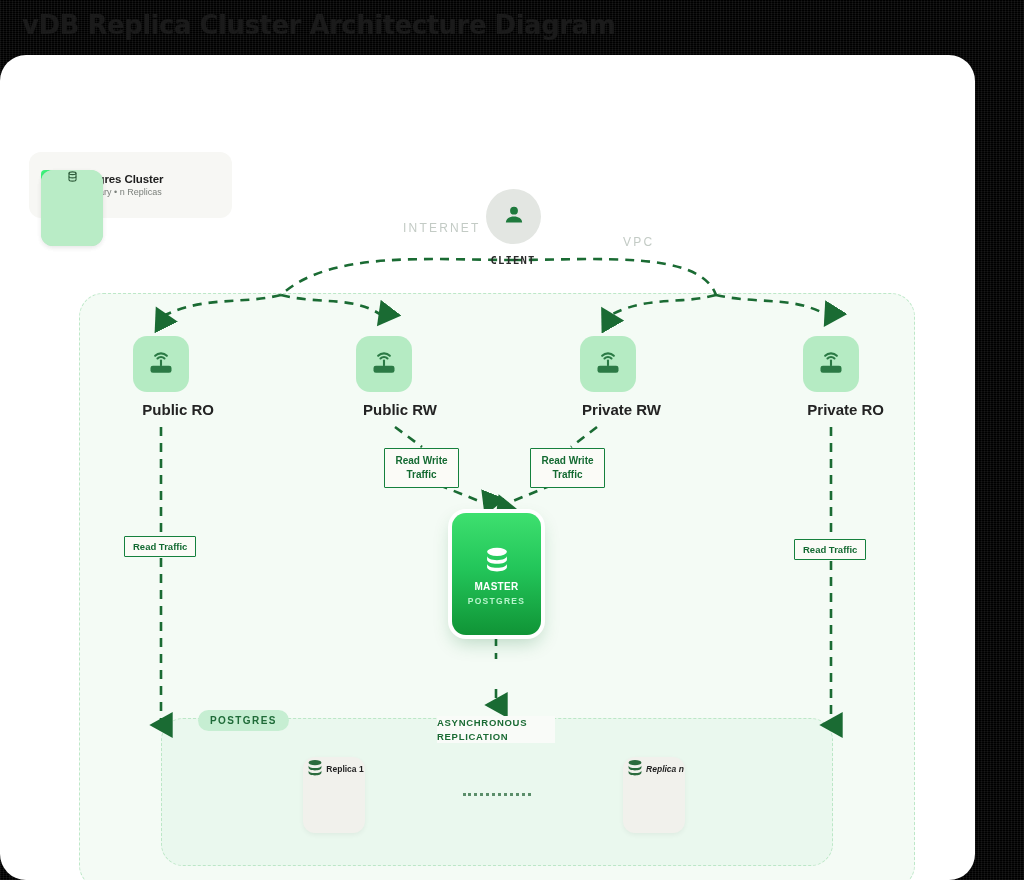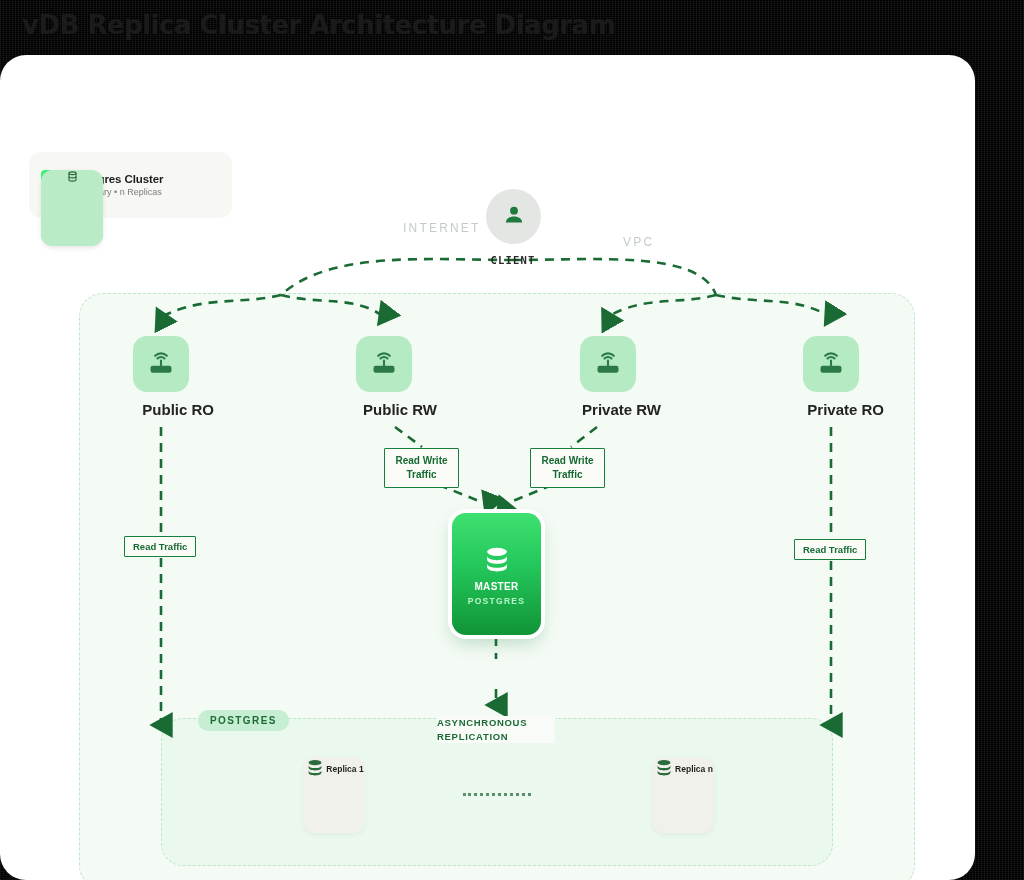--- a/index.html
+++ b/index.html
@@ -131,21 +131,21 @@
   }
 
   
   .replica { position:absolute; width:62px; height:76px;
     background:#f1f1ec; border-radius:12px;
     display:flex; flex-direction:row; align-items:flex-start; justify-content:center;
     box-shadow:0 2px 5px rgba(0,0,0,.05);
   }
   .replica .r-label { font-size:8.5px; font-weight:bold; color:#1f1f1f; margin-top:7px; }
   #replica-0 { left:303px; top:702px; }
-  #replica-1 { left:652px; top:702px; }
+  #replica-1 { left:623px; top:702px;font-style:italic; }
   #replica-dots {
     position:absolute; left:463px; top:738px; width:68px;
     border-top:3px dotted #2c6b3e; opacity:.75;
   }
 
   
   .badge {
     position:absolute; background:#fbfbf7;
     border:1px solid #15803d; border-radius:1px;
     color:#146a32; text-align:center;

